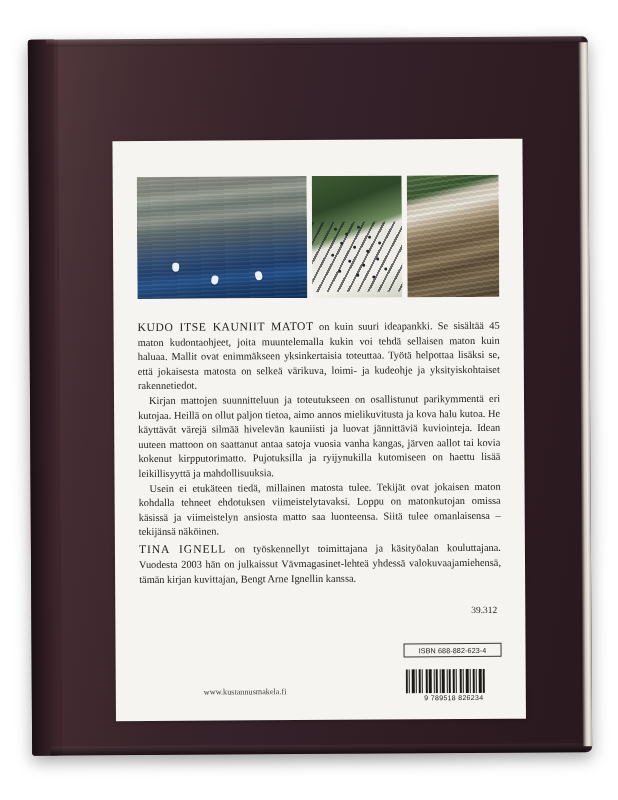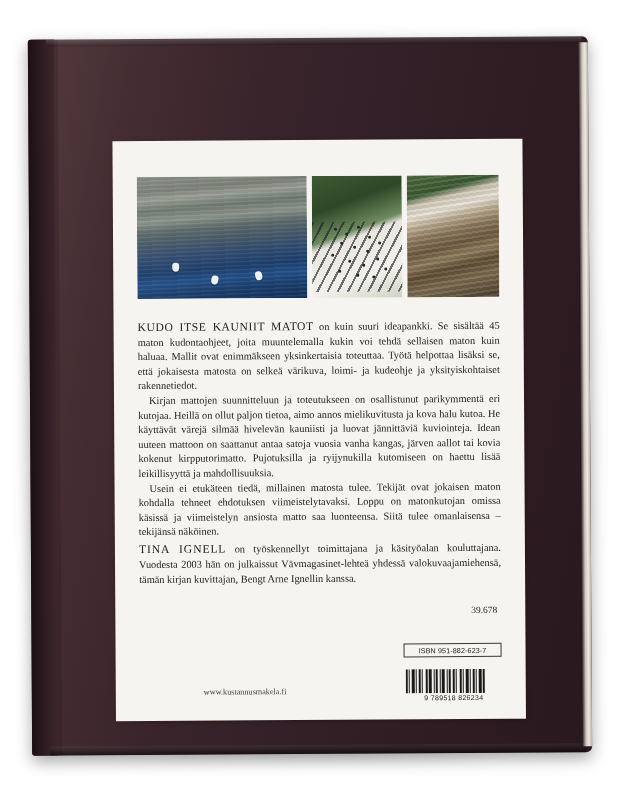--- a/index.html
+++ b/index.html
@@ -303,24 +303,24 @@
       <div class="copy">
         <p><span class="lead-caps">KUDO ITSE KAUNIIT MATOT</span><span> on kuin suuri ideapankki. Se sisältää 45 maton kudontaohjeet, joita muuntelemalla kukin voi tehdä sellaisen maton kuin haluaa. Mallit ovat enimmäkseen yksinkertaisia toteuttaa. Työtä helpottaa lisäksi se, että jokaisesta matosta on selkeä värikuva, loimi- ja kudeohje ja yksityiskohtaiset rakennetiedot.</span></p>
         <p class="indent">Kirjan mattojen suunnitteluun ja toteutukseen on osallistunut parikymmentä eri kutojaa. Heillä on ollut paljon tietoa, aimo annos mielikuvitusta ja kova halu kutoa. He käyttävät värejä silmää hivelevän kauniisti ja luovat jännittäviä kuviointeja. Idean uuteen mattoon on saattanut antaa satoja vuosia vanha kangas, järven aallot tai kovia kokenut kirpputorimatto. Pujotuksilla ja ryijynukilla kutomiseen on haettu lisää leikillisyyttä ja mahdollisuuksia.</p>
         <p class="indent">Usein ei etukäteen tiedä, millainen matosta tulee. Tekijät ovat jokaisen maton kohdalla tehneet ehdotuksen viimeistelytavaksi. Loppu on matonkutojan omissa käsissä ja viimeistelyn ansiosta matto saa luonteensa. Siitä tulee omanlaisensa – tekijänsä näköinen.</p>
       </div>
 
       <div class="author-block">
         <p><span class="author-name">TINA IGNELL</span><span> on työskennellyt toimittajana ja käsityöalan kouluttajana. Vuodesta 2003 hän on julkaissut Vävmagasinet-lehteä yhdessä valokuvaajamiehensä, tämän kirjan kuvittajan, Bengt Arne Ignellin kanssa.</span></p>
       </div>
 
-      <div class="order-num">39.678</div>
+      <div class="order-num">39.312</div>
 
       <div class="isbn-box">
-        <div class="isbn-text">ISBN 951-882-623-7</div>
+        <div class="isbn-text">ISBN 688-882-623-4</div>
       </div>
 
       <div class="barcode">
         <i style="width:2px"></i>
           <i style="width:1px;background:transparent"></i>
         <i style="width:1px"></i>
           <i style="width:2px;background:transparent"></i>
         <i style="width:3px"></i>
           <i style="width:1px;background:transparent"></i>
         <i style="width:1px"></i>

